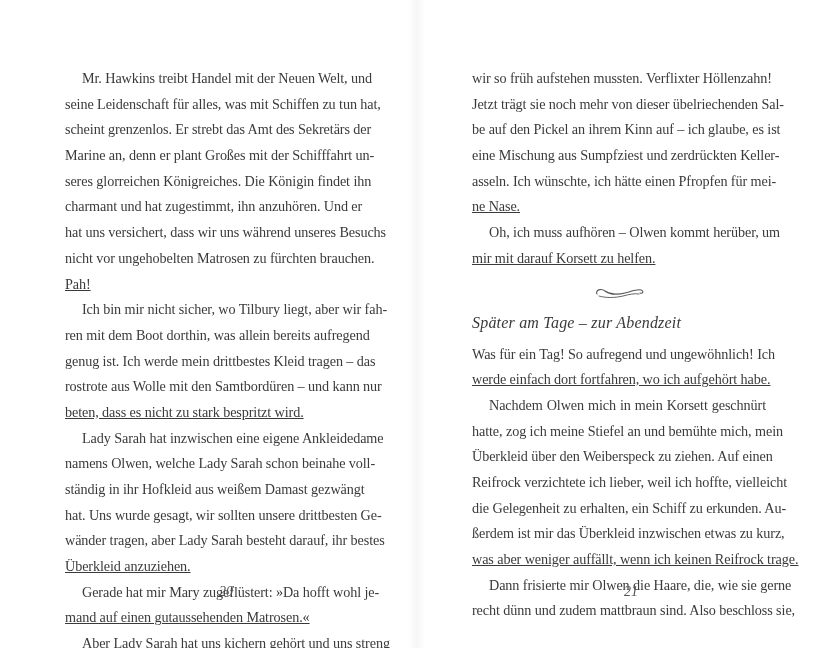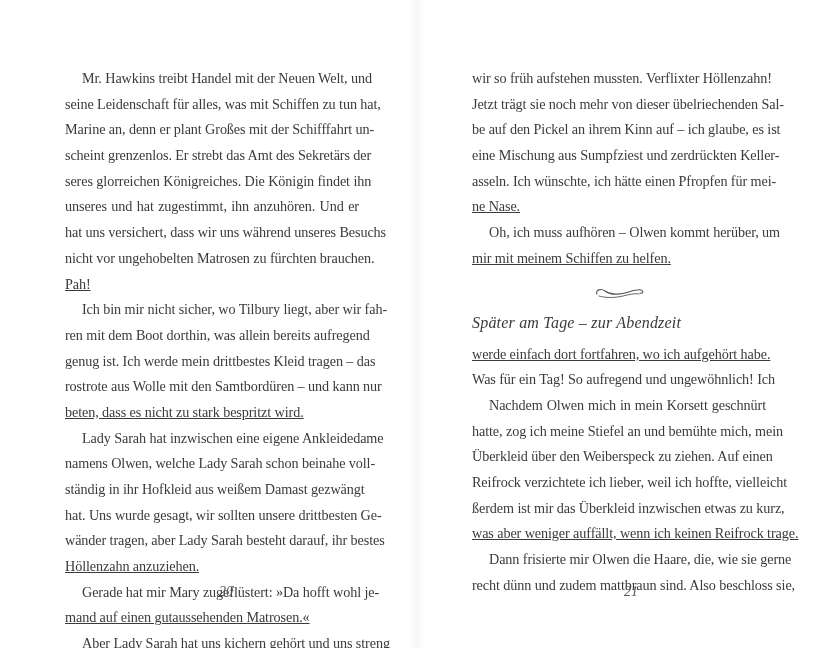--- a/index.html
+++ b/index.html
@@ -79,68 +79,69 @@
   .page-number.right { left: 598px; }
 </style>
 </head>
 <body>
 
 <div class="spread">
 
   <div class="page left" id="left-page">
       <span class="line indent">Mr. Hawkins treibt Handel mit der Neuen Welt, und</span>
       <span class="line">seine Leidenschaft für alles, was mit Schiffen zu tun hat,</span>
+      <span class="line">scheint grenzenlos. Er strebt das Amt des Sekretärs der</span>
       <span class="line">Marine an, denn er plant Großes mit der Schifffahrt un-</span>
-      <span class="line">scheint grenzenlos. Er strebt das Amt des Sekretärs der</span>
       <span class="line">seres glorreichen Königreiches. Die Königin findet ihn</span>
-      <span class="line">unseres und hat zugestimmt, ihn anzuhören. Und er</span>
+      <span class="line">charmant und hat zugestimmt, ihn anzuhören. Und er</span>
       <span class="line">hat uns versichert, dass wir uns während unseres Besuchs</span>
       <span class="line">nicht vor ungehobelten Matrosen zu fürchten brauchen.</span>
       <span class="line last">Pah!</span>
       <span class="line indent">Ich bin mir nicht sicher, wo Tilbury liegt, aber wir fah-</span>
       <span class="line">ren mit dem Boot dorthin, was allein bereits aufregend</span>
       <span class="line">genug ist. Ich werde mein drittbestes Kleid tragen – das</span>
       <span class="line">rostrote aus Wolle mit den Samtbordüren – und kann nur</span>
       <span class="line last">beten, dass es nicht zu stark bespritzt wird.</span>
       <span class="line indent">Lady Sarah hat inzwischen eine eigene Ankleidedame</span>
       <span class="line">namens Olwen, welche Lady Sarah schon beinahe voll-</span>
       <span class="line">ständig in ihr Hofkleid aus weißem Damast gezwängt</span>
       <span class="line">hat. Uns wurde gesagt, wir sollten unsere drittbesten Ge-</span>
       <span class="line">wänder tragen, aber Lady Sarah besteht darauf, ihr bestes</span>
-      <span class="line last">Höllenzahn anzuziehen.</span>
+      <span class="line last">Überkleid anzuziehen.</span>
       <span class="line indent">Gerade hat mir Mary zugeflüstert: »Da hofft wohl je-</span>
       <span class="line last">mand auf einen gutaussehenden Matrosen.«</span>
       <span class="line indent">Aber Lady Sarah hat uns kichern gehört und uns streng</span>
     </div>
 
   <div class="page right">
     <div id="right-before">
         <span class="line">wir so früh aufstehen mussten. Verflixter Höllenzahn!</span>
         <span class="line">Jetzt trägt sie noch mehr von dieser übelriechenden Sal-</span>
         <span class="line">be auf den Pickel an ihrem Kinn auf – ich glaube, es ist</span>
         <span class="line">eine Mischung aus Sumpfziest und zerdrückten Keller-</span>
         <span class="line">asseln. Ich wünschte, ich hätte einen Pfropfen für mei-</span>
         <span class="line last">ne Nase.</span>
         <span class="line indent">Oh, ich muss aufhören – Olwen kommt herüber, um</span>
-        <span class="line last">mir mit meinem Schiffen zu helfen.</span>
+        <span class="line last">mir mit darauf Korsett zu helfen.</span>
       </div>
     <div class="ornament">
       <svg viewBox="0 0 56 18" xmlns="http://www.w3.org/2000/svg">
         <path d="M6 10 C 4 6, 10 4, 14 7 C 18 10, 26 11, 34 9 C 40 7.5, 46 5, 50 6 C 53 7, 52 10, 49 9" fill="none" stroke="#555" stroke-width="1.1" stroke-linecap="round"></path>
         <path d="M8 12 C 14 14, 24 14, 32 12 C 38 10.5, 44 9, 48 10" fill="none" stroke="#555" stroke-width="0.9" stroke-linecap="round"></path>
       </svg>
     </div>
     <div class="heading">Später am Tage – zur Abendzeit</div>
     <div id="right-after">
+        <span class="line">Was für ein Tag! So aufregend und ungewöhnlich! Ich</span>
         <span class="line last">werde einfach dort fortfahren, wo ich aufgehört habe.</span>
-        <span class="line">Was für ein Tag! So aufregend und ungewöhnlich! Ich</span>
         <span class="line indent">Nachdem Olwen mich in mein Korsett geschnürt</span>
         <span class="line">hatte, zog ich meine Stiefel an und bemühte mich, mein</span>
         <span class="line">Überkleid über den Weiberspeck zu ziehen. Auf einen</span>
         <span class="line">Reifrock verzichtete ich lieber, weil ich hoffte, vielleicht</span>
+        <span class="line">die Gelegenheit zu erhalten, ein Schiff zu erkunden. Au-</span>
         <span class="line">ßerdem ist mir das Überkleid inzwischen etwas zu kurz,</span>
         <span class="line last">was aber weniger auffällt, wenn ich keinen Reifrock trage.</span>
         <span class="line indent">Dann frisierte mir Olwen die Haare, die, wie sie gerne</span>
         <span class="line">recht dünn und zudem mattbraun sind. Also beschloss sie,</span>
       </div>
   </div>
 
   <div class="page-number left">20</div>
   <div class="page-number right">21</div>
 </div>

